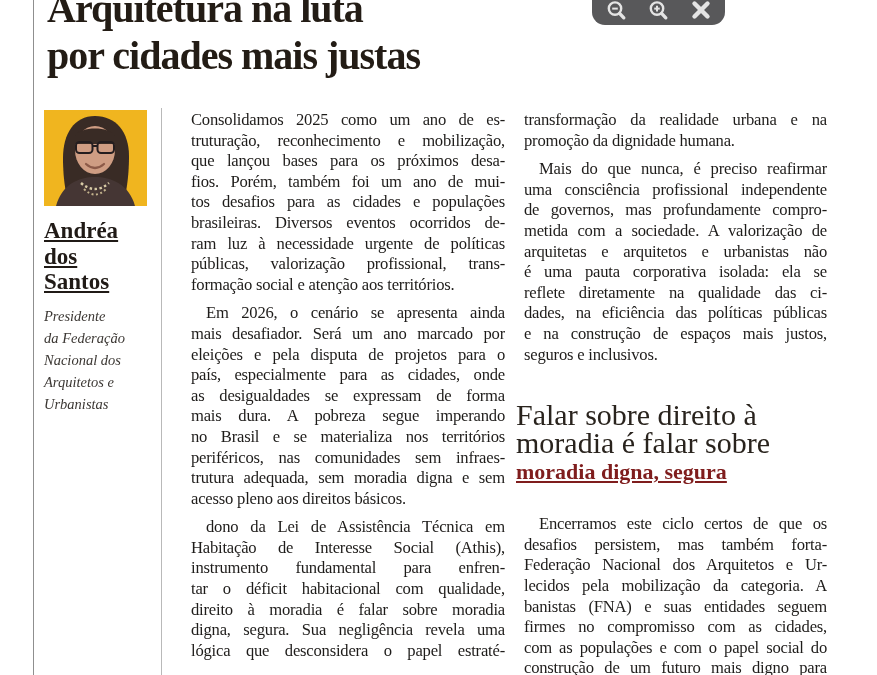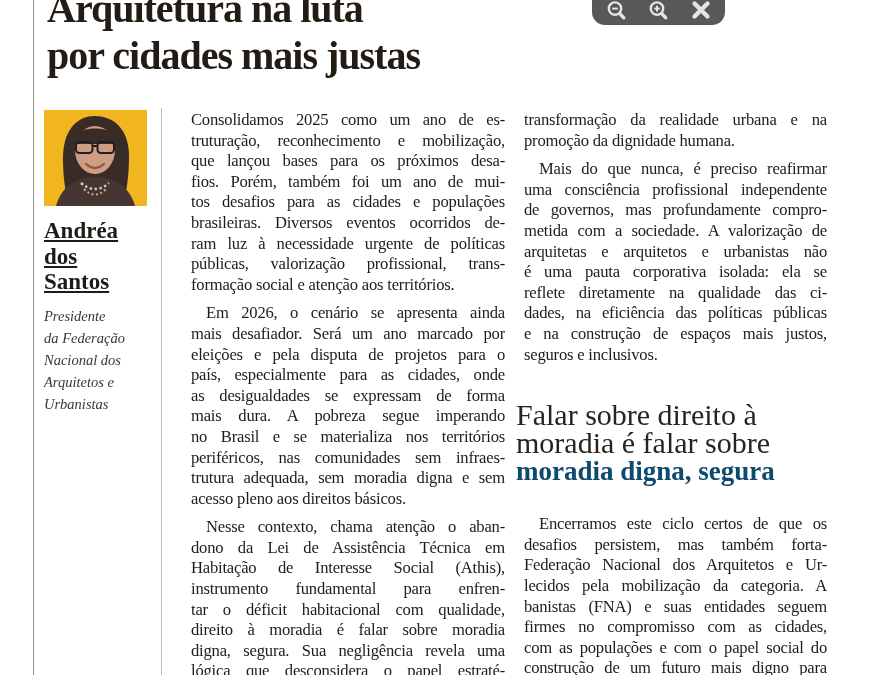--- a/index.html
+++ b/index.html
@@ -35,21 +35,21 @@
 
   .para { margin:8px; }
   .tline { font-size:16.6px; line-height:20.6px; letter-spacing:-0.2px;
            white-space:nowrap; overflow:hidden;
            text-align:justify; text-align-last:justify; }
   .para.end .tline:last-child { text-align-last:left; }
   .para.indent .tline:first-child { text-indent:15px; }
 
   .pullquote { margin-top:36px; margin-bottom:27px; color:#29231d; }
   .pq-line { font-size:30px; line-height:27.5px; }
-  .pq-gold  { font-size:27px; line-height:31px; font-weight:700; color:#0c4a6e; }
+  .pq-gold  { font-size:22px; line-height:31px; font-weight:700; color:#7f1d1d;text-decoration:underline; }
 </style>
 </head>
 <body>
 
 <div class="page">
 
   <div class="rule-left"></div>
   <div class="rule-mid"></div>
 
   <h1 class="headline">
@@ -129,21 +129,20 @@
         <div class="tline">eleições e pela disputa de projetos para o</div>
         <div class="tline">país, especialmente para as cidades, onde</div>
         <div class="tline">as desigualdades se expressam de forma</div>
         <div class="tline">mais dura. A pobreza segue imperando</div>
         <div class="tline">no Brasil e se materializa nos territórios</div>
         <div class="tline">periféricos, nas comunidades sem infraes-</div>
         <div class="tline">trutura adequada, sem moradia digna e sem</div>
         <div class="tline">acesso pleno aos direitos básicos.</div>
       </div>
       <div class="para indent">
-        <div class="tline">Nesse contexto, chama atenção o aban-</div>
         <div class="tline">dono da Lei de Assistência Técnica em</div>
         <div class="tline">Habitação de Interesse Social (Athis),</div>
         <div class="tline">instrumento fundamental para enfren-</div>
         <div class="tline">tar o déficit habitacional com qualidade,</div>
         <div class="tline">direito à moradia é falar sobre moradia</div>
         <div class="tline">digna, segura. Sua negligência revela uma</div>
         <div class="tline">lógica que desconsidera o papel estraté-</div>
       </div>
     </div>
 

